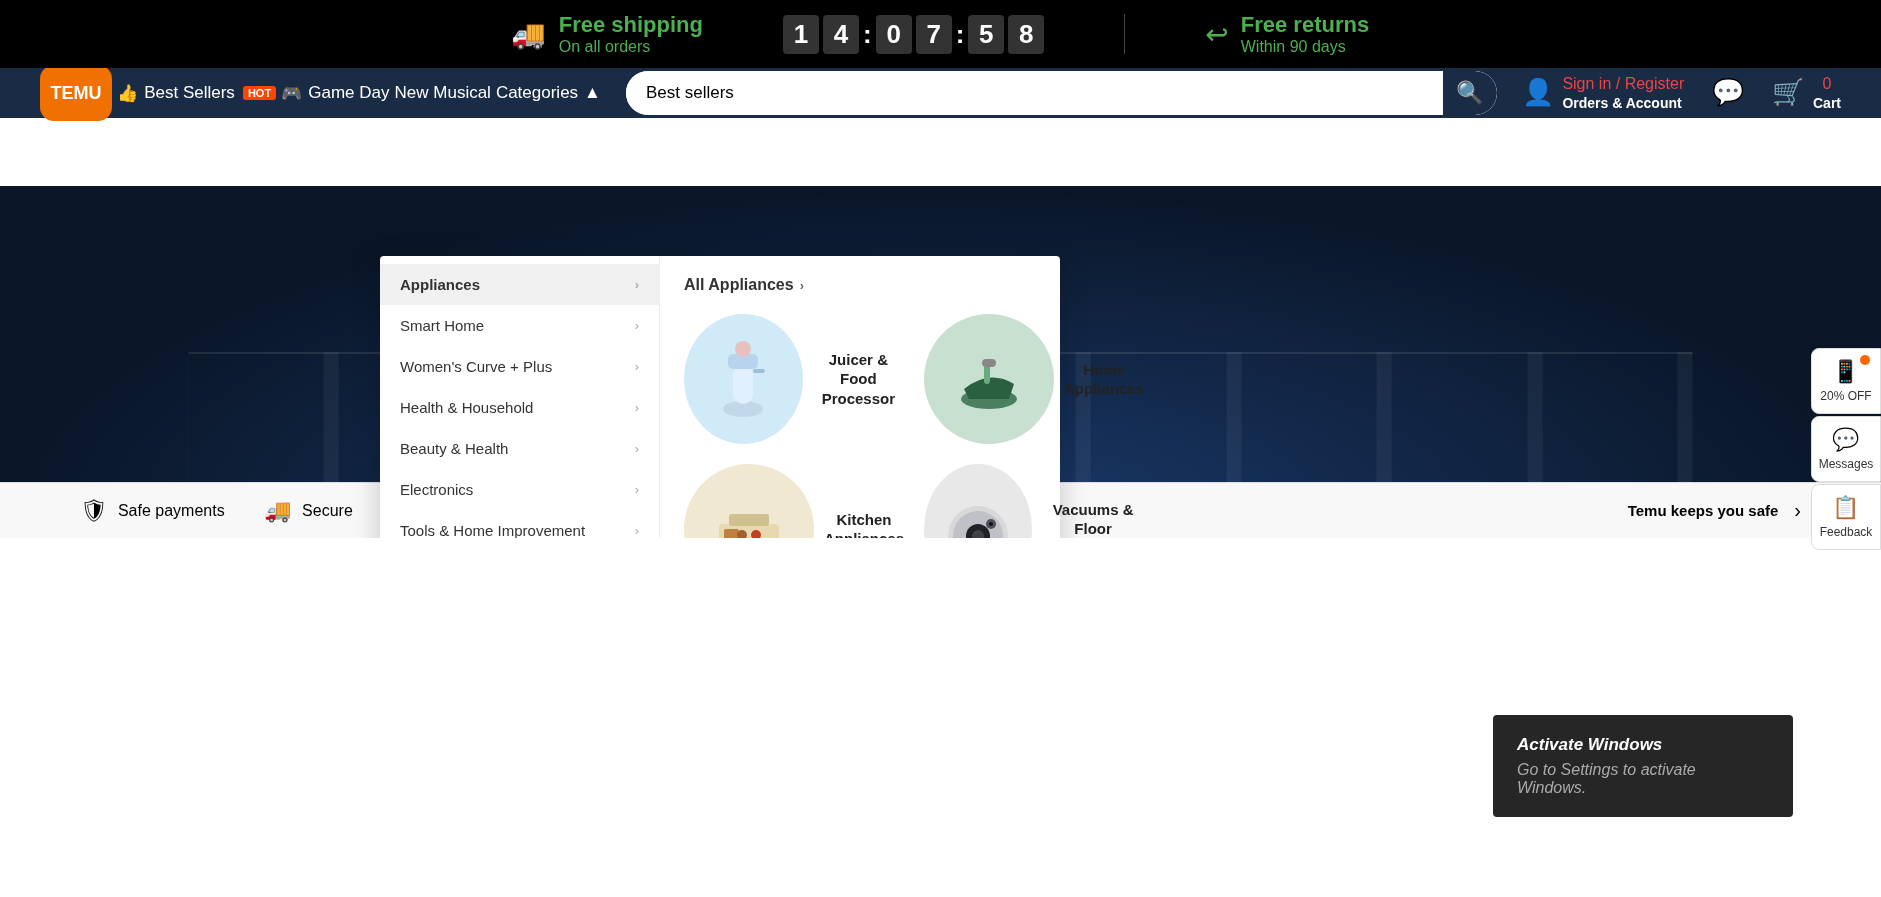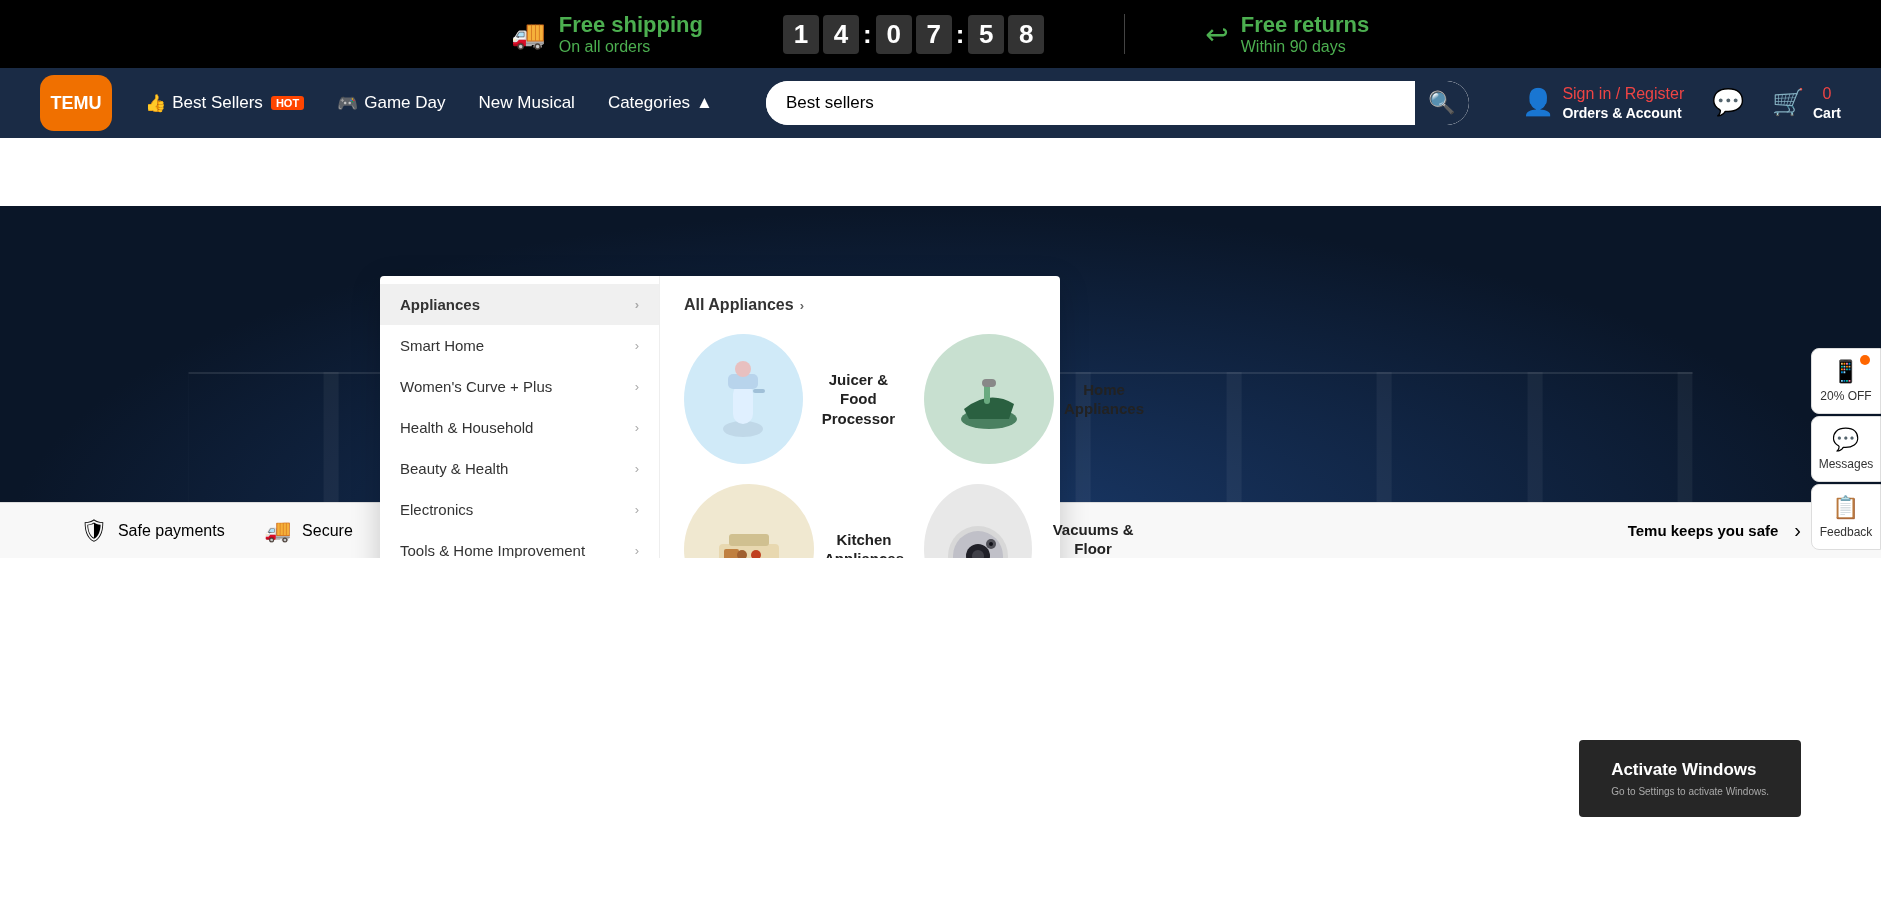--- a/index.html
+++ b/index.html
@@ -61,25 +61,25 @@
     }
     .divider-v {
       width: 1px;
       height: 40px;
       background: #444;
     }
 
     
     .nav-bar {
       background: #1a2b45;
-      height: 70px;
+      height: 50px;
       display: flex;
       align-items: center;
       padding: 0 40px;
-      gap: 33px;
+      gap: 5px;
     }
     .logo {
       background: #f07000;
       border-radius: 14px;
       width: 72px;
       height: 56px;
       display: flex;
       align-items: center;
       justify-content: center;
       color: #fff;
@@ -306,31 +306,32 @@
       width: 10px;
       height: 10px;
       background: #ff6600;
       border-radius: 50%;
     }
 
     
     .activate-overlay {
       position: absolute;
       bottom: 80px;
-      right: 80px;
+      right: 88px;
       background: rgba(0,0,0,0.85);
       color: #fff;
-      padding: 20px 32px;
+      padding: 20px 24px;
       border-radius: 4px;
       font-size: 15px;
       z-index: 50;
       max-width: 300px;
+      font-style: italic;
     }
     .activate-overlay .title { font-weight: 700; font-size: 17px; margin-bottom: 6px; }
-    .activate-overlay .sub { color: #aaa; font-size: 10px; }
+    .activate-overlay .sub { color: #aaa; font-size: 16px; }
   </style>
 </head>
 <body>
 
 <div class="top-bar">
   <div class="top-bar-section">
     <span class="icon-wrap">🚚</span>
     <div class="text-block">
       <span class="main-text">Free shipping</span>
       <span class="sub-text">On all orders</span>

